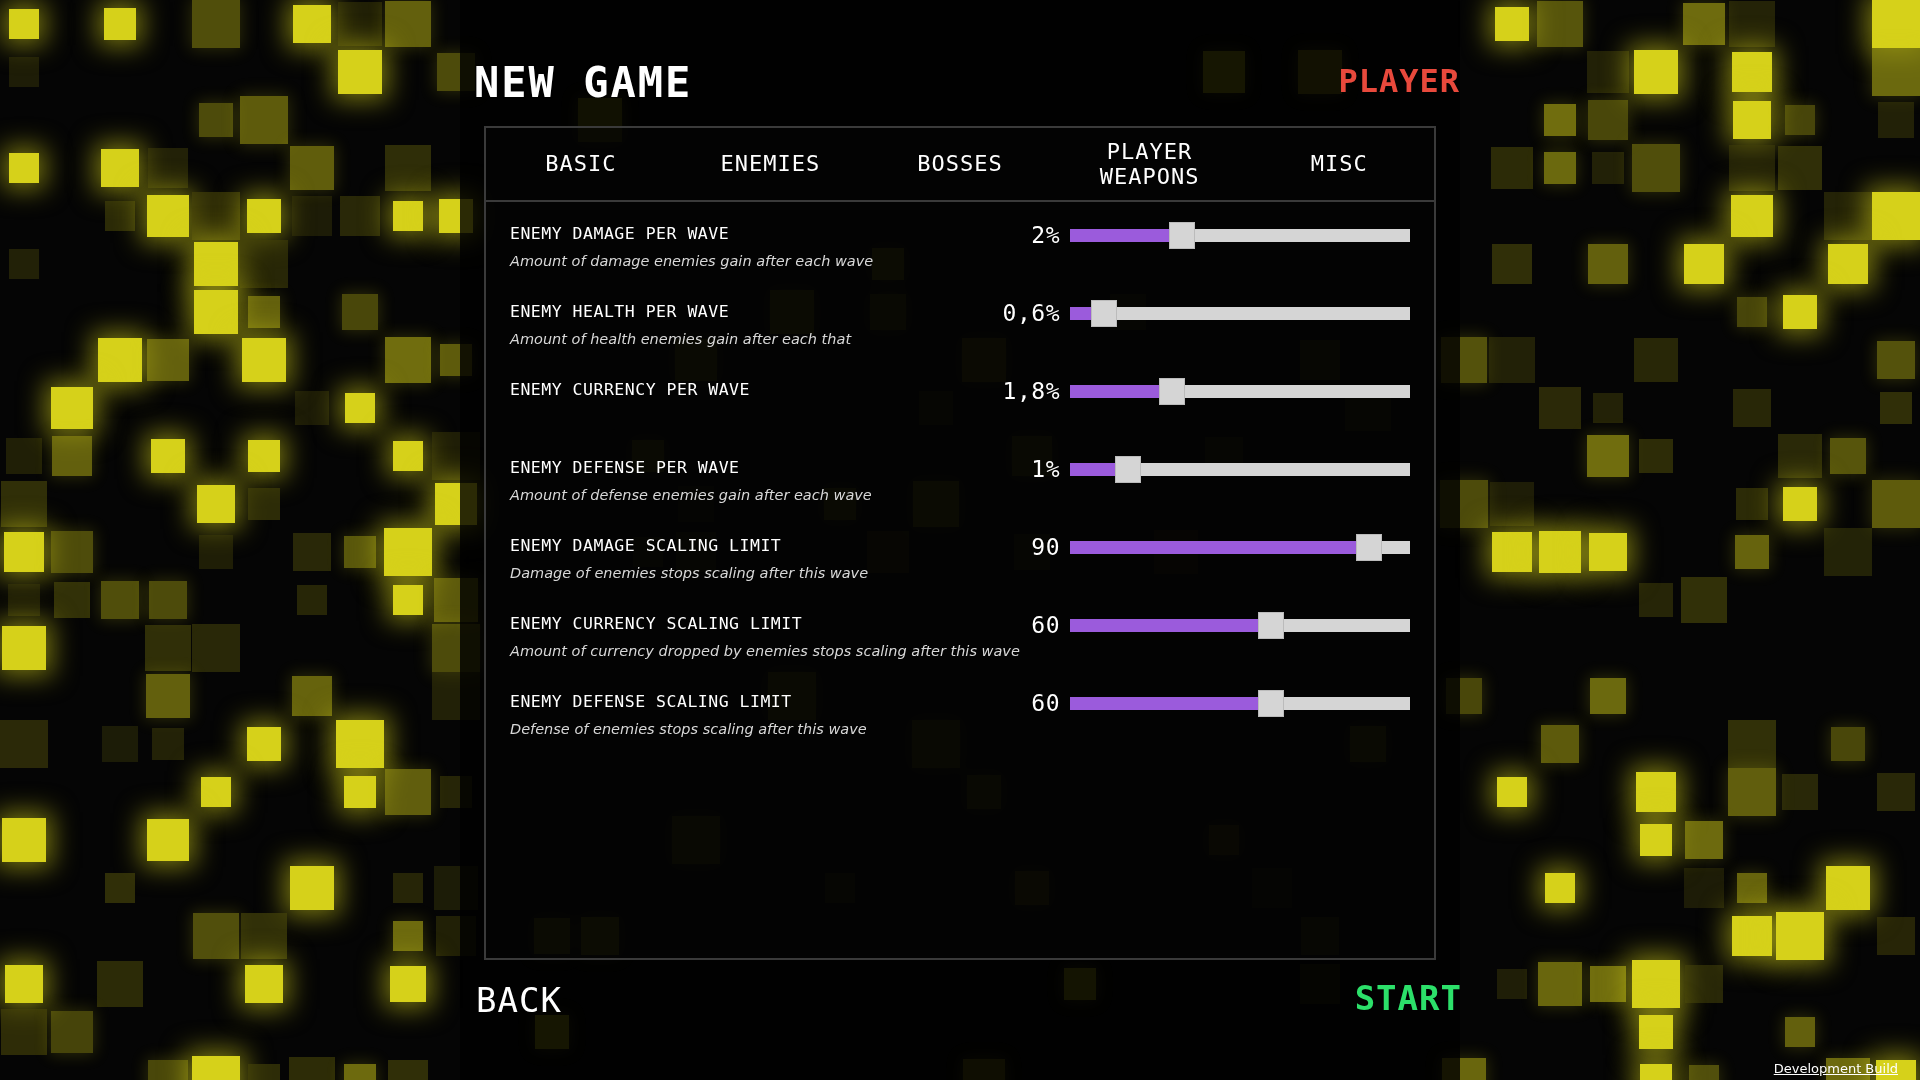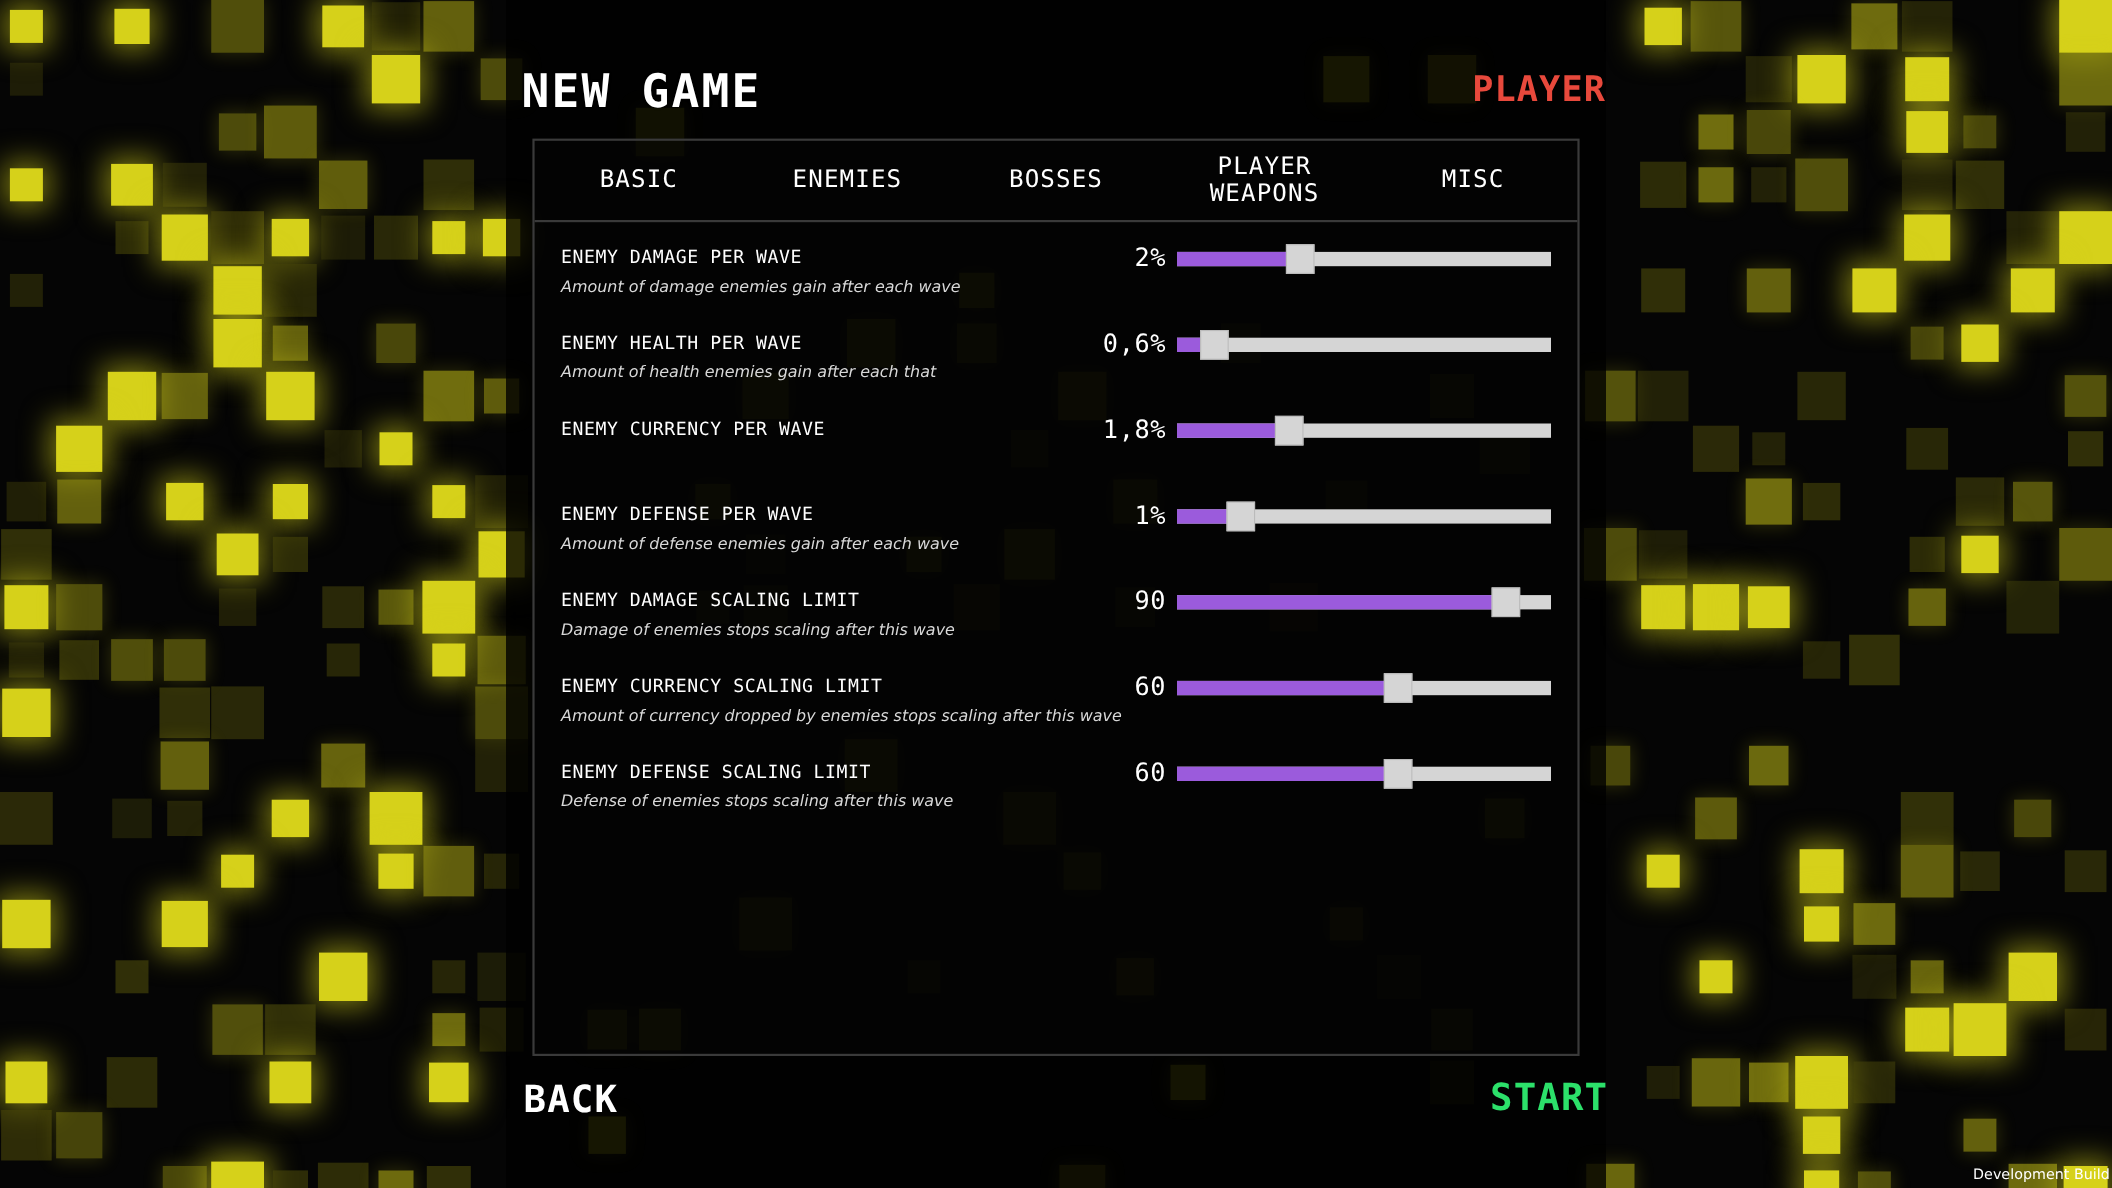--- a/index.html
+++ b/index.html
@@ -153,39 +153,40 @@
 
   
   #back {
     position: absolute;
     left: 476px; top: 980px;
     font-family: "DejaVu Sans Mono", monospace;
     font-size: 34px;
     color: #ffffff;
     letter-spacing: 1px;
     cursor: pointer;
-    font-weight: bold;
+    font-weight: normal;
   }
   #start {
     position: absolute;
     right: 458px; top: 978px;
     font-family: "DejaVu Sans Mono", monospace;
     font-size: 34px;
     color: #2ce06a;
     letter-spacing: 1px;
     cursor: pointer;
     font-weight: bold;
   }
   #devbuild {
     position: absolute;
-    right: 2px; bottom: 4px;
+    right: 22px; bottom: 4px;
     font-family: "DejaVu Sans", sans-serif;
     font-size: 13px;
     color: #ffffff;
     z-index: 3;
+    text-decoration: underline;
   }
 </style>
 </head>
 <body>
 
 <div id="root">
 
   <div id="bg">
       <i style="background: rgb(214, 209, 26); box-shadow: rgba(214, 209, 26, 0.55) 0px 0px 26px 6px; margin: 9px; width: 30px; height: 30px;"></i>
       <i></i>

